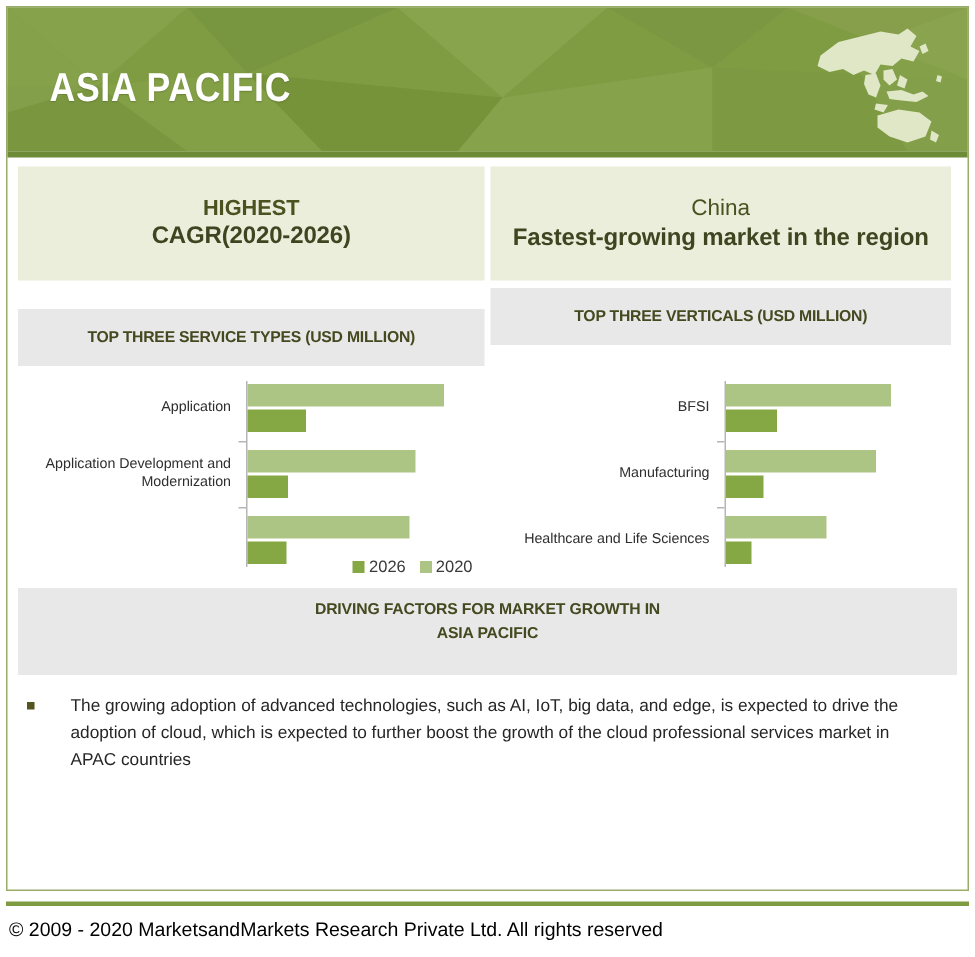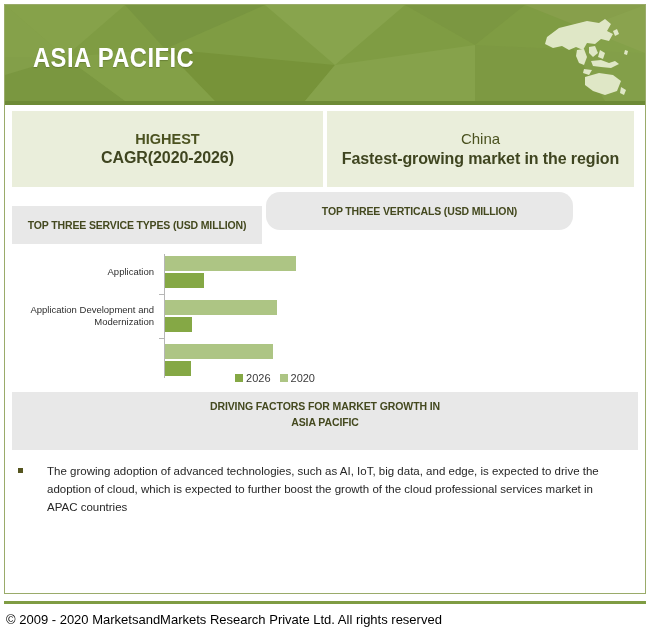--- a/index.html
+++ b/index.html
@@ -118,22 +118,22 @@
 
   .bar-head {
     background: #e8e8e8;
     height: 38px;
     display: flex;
     align-items: center;
     justify-content: center;
     box-sizing: border-box;
     margin-top: 5px;
   }
-  .bar-head.left  { width: 250px; margin-top: 19px; }
-  .bar-head.right { width: 307px; border-radius: 14px; }
+  .bar-head.left  { width: 311px; margin-top: 19px; }
+  .bar-head.right { width: 307px; }
   .bar-head span {
     font-size: 10.5px;
     font-weight: bold;
     color: #44491f;
     letter-spacing: -0.15px;
     white-space: nowrap;
   }
 
   
   .chart-row {
@@ -357,20 +357,40 @@
             <div class="bar earlier" style="width: 27px; background: rgb(133, 168, 69);"></div>
           </div>
           <div class="tick" style="top: 46px;"></div>
           <div class="grp" style="top: 96px; height: 32px;">
             <div class="bar later" style="width: 108px; background: rgb(173, 197, 132);"></div>
             <div class="bar earlier" style="width: 26px; background: rgb(133, 168, 69);"></div>
           </div>
           <div class="tick" style="top: 90px;"></div>
         </div>
 
+      <div class="chart-box right" id="chart-right">
+        <div class="axis"></div>
+      <div class="grp" style="top: 8px; height: 32px;">
+            <div class="grp-label">BFSI</div>
+            <div class="bar later" style="width: 110px; background: rgb(173, 197, 132);"></div>
+            <div class="bar earlier" style="width: 34px; background: rgb(133, 168, 69);"></div>
+          </div>
+          <div class="grp" style="top: 52px; height: 32px;">
+            <div class="grp-label">Manufacturing</div>
+            <div class="bar later" style="width: 100px; background: rgb(173, 197, 132);"></div>
+            <div class="bar earlier" style="width: 25px; background: rgb(133, 168, 69);"></div>
+          </div>
+          <div class="tick" style="top: 46px;"></div>
+          <div class="grp" style="top: 96px; height: 32px;">
+            <div class="grp-label">Healthcare and Life Sciences</div>
+            <div class="bar later" style="width: 67px; background: rgb(173, 197, 132);"></div>
+            <div class="bar earlier" style="width: 17px; background: rgb(133, 168, 69);"></div>
+          </div>
+          <div class="tick" style="top: 90px;"></div>
+        </div>
 
     </div>
 
     <div class="driver-head">
       <div>DRIVING FACTORS FOR MARKET GROWTH IN</div>
       <div>ASIA PACIFIC</div>
     </div>
 
     <div class="driver-body" id="driver-body">
         <div class="bullet-row">

